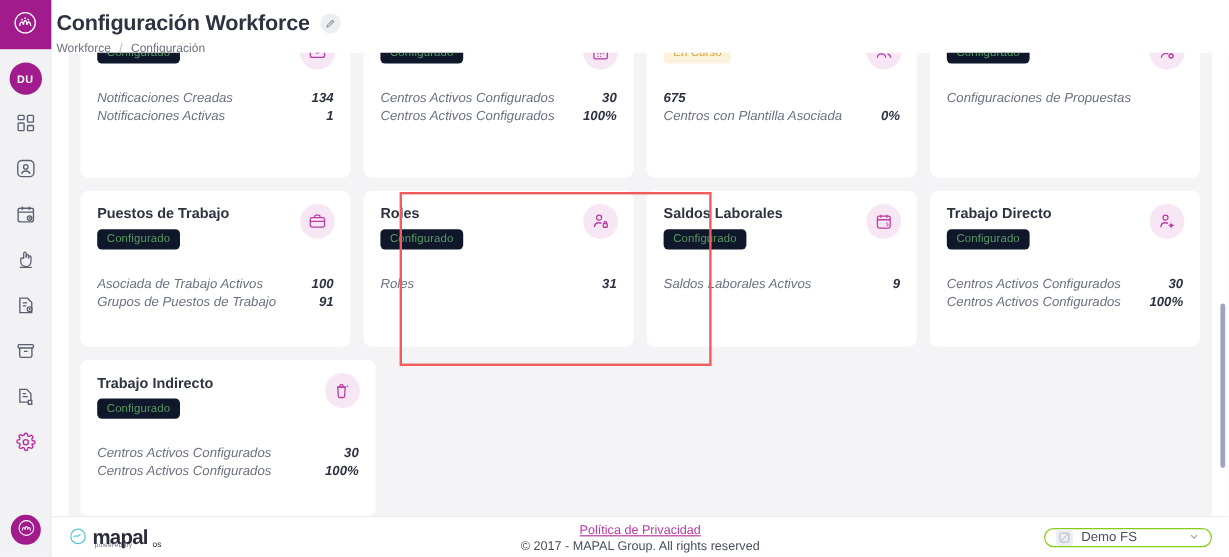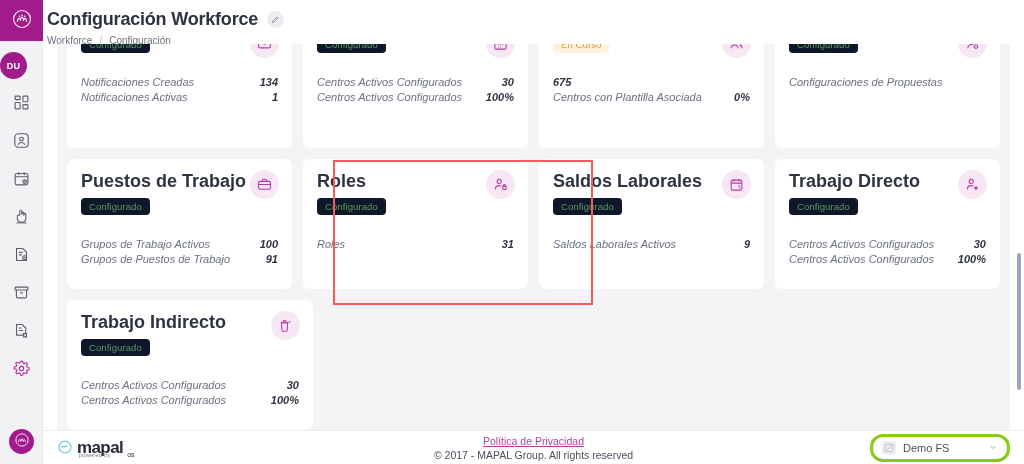--- a/index.html
+++ b/index.html
@@ -9,21 +9,21 @@
     background:#f4f4f6;
     color:#3d4353;
     font-size:12px;
     -webkit-font-smoothing:antialiased;
   }
   #app { position:relative; width:1024px; height:464px; display:flex; }
 
   
   .sidebar {
     width:43px; height:464px; background:#f2f2f5;
-    display:flex; flex-direction:column; 
+    display:flex; flex-direction:column; align-items:center;
     flex:0 0 43px; position:relative;
     border-right:1px solid #e8e8ed;
   }
   .brand-tile {
     width:43px; height:41px; background:#a21b8d;
     display:flex; align-items:center; justify-content:center;
   }
   .avatar {
     width:27px; height:27px; border-radius:50%;
     background:#a21b8d; color:#fff;
@@ -73,21 +73,21 @@
   .cards-wrap { padding:0 10px; }
   .row { display:flex; gap:11px; margin-bottom:11px; }
   .row.first { margin-top:-26px; }
 
   .card {
     background:#fff; border-radius:7px; flex:1;
     padding:12px 14px 12px 14px; min-height:130px;
     position:relative;
   }
   .card-title {
-    font-size:18px; font-weight:bold; color:#2e3341; margin-bottom:6px;
+    font-size:12px; font-weight:bold; color:#2e3341; margin-bottom:6px;
   }
   .badge {
     display:inline-block; font-size:9.5px; padding:3px 8px; border-radius:4px;
     letter-spacing:.1px;
   }
   .badge.ok   { background:#0f172a; color:#5a9b63; }
   .badge.prog { background:#fdf3dd; color:#d6a33b; }
 
   .card-icon {
     position:absolute; top:11px; right:13px;
@@ -133,21 +133,21 @@
   .foot-center {
     position:absolute; left:0; right:0; text-align:center;
     pointer-events:none;
   }
   .foot-center a {
     color:#b93ba3; font-size:10.5px; text-decoration:underline; pointer-events:auto;
   }
   .foot-copy { font-size:10.5px; color:#4a4f5e; margin-top:1px; }
   .tenant {
     position:absolute; right:14px; top:50%; transform:translateY(-50%);
-    width:140px; height:28px; border:3px solid #84cc16; border-radius:13px;
+    width:140px; height:16px; border:1px solid #84cc16; border-radius:13px;
     display:flex; align-items:center; gap:7px; padding:0 9px;
     background:#fff; cursor:pointer;
   }
   .tenant-thumb {
     width:14px;height:14px;border-radius:3px;background:#eceef2;
     display:flex;align-items:center;justify-content:center;color:#b4b8c2;
   }
   .tenant-name { font-size:11px; color:#4a4f5e; flex:1; }
   .chev { color:#9aa0ae; }
 </style>
@@ -389,21 +389,21 @@
             <span class="badge ok">Configurado</span>
             <div class="card-icon">
               <svg width="15" height="15" viewBox="0 0 24 24" fill="none" stroke="currentColor" stroke-width="1.7">
                 <rect x="2.5" y="7" width="19" height="12.5" rx="2.4"></rect>
                 <path d="M8.5 7V5.4A1.9 1.9 0 0 1 10.4 3.5h3.2A1.9 1.9 0 0 1 15.5 5.4V7"></path>
                 <path d="M2.5 12h19"></path>
               </svg>
             </div>
             <div class="metrics">
               <div class="metric">
-                <span>Grupos de Trabajo Activos</span>
+                <span>Asociada de Trabajo Activos</span>
                 <span class="v">100</span>
               </div>
               <div class="metric">
                 <span>Grupos de Puestos de Trabajo</span>
                 <span class="v">91</span>
               </div>
             </div>
           </div>
 
           <div class="card">

